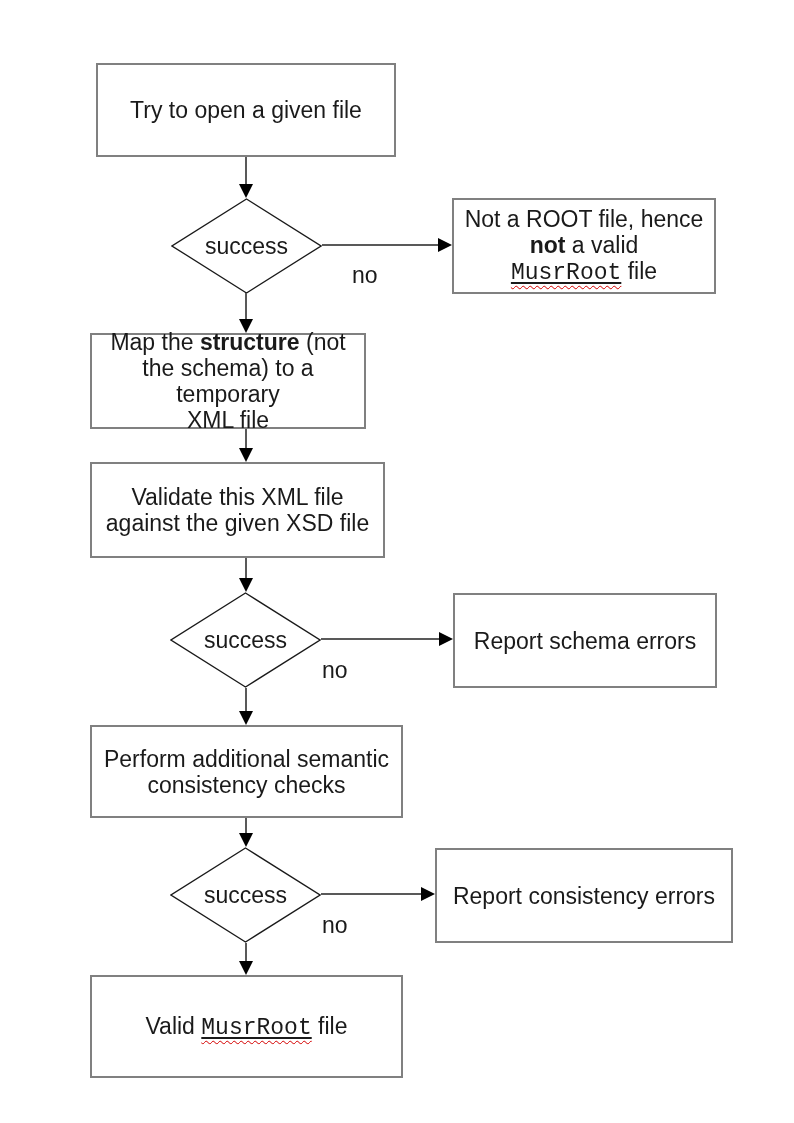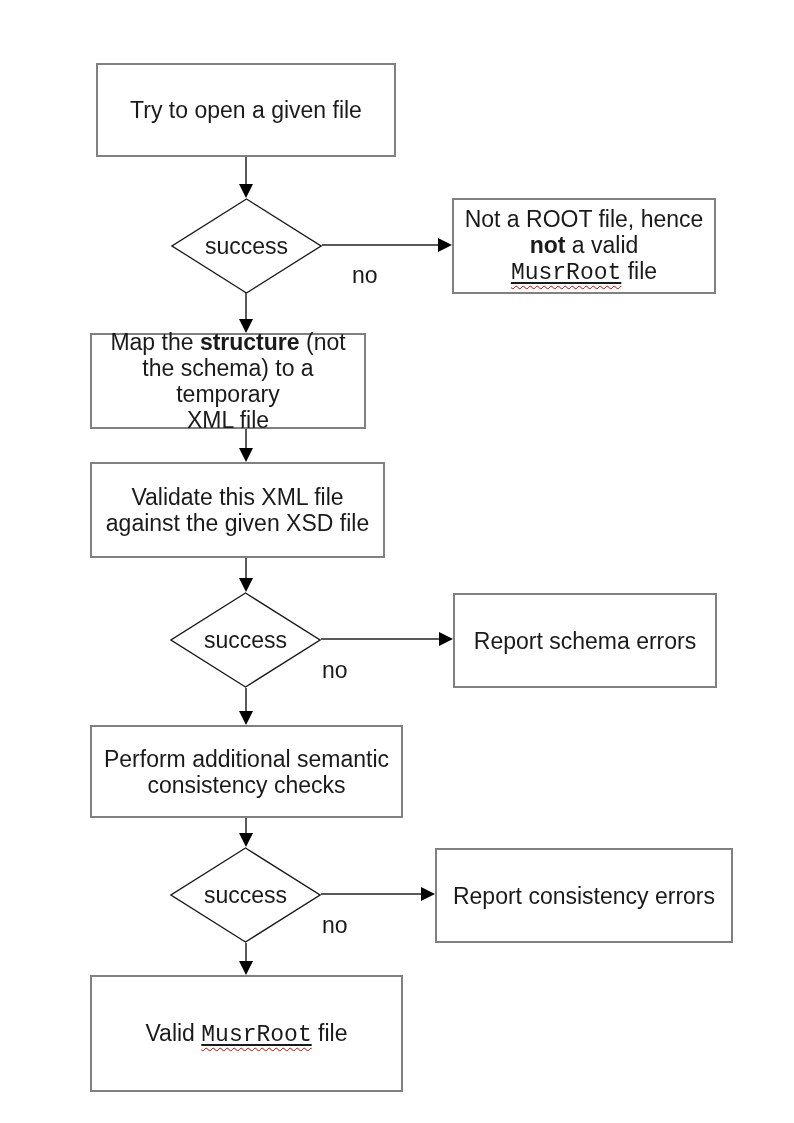--- a/index.html
+++ b/index.html
@@ -170,17 +170,17 @@
   <div class="edge-label" style="left:322px; top:864px; width:42px;">no</div>
 
   <div class="pbox" style="left:435px; top:848px; width:298px; height:95px;">
     <div><span>Report consistency errors</span></div>
   </div>
 
   <div class="vline" style="left:245px; top:943px; height:20px;"></div>
   <div class="arrow-down" style="left:239px; top:961px;"></div>
   <div class="edge-label" style="left:254px; top:946px; width:52px;">yes</div>
 
-  <div class="pbox" style="left:90px; top:975px; width:313px; height:117px;">
+  <div class="pbox" style="left:90px; top:975px; width:313px; height:103px;">
     <div><span>Valid </span><span class="spell"><span class="uline">MusrRoot</span></span><span> file</span></div>
   </div>
 
 </div>
 
 </body></html>

